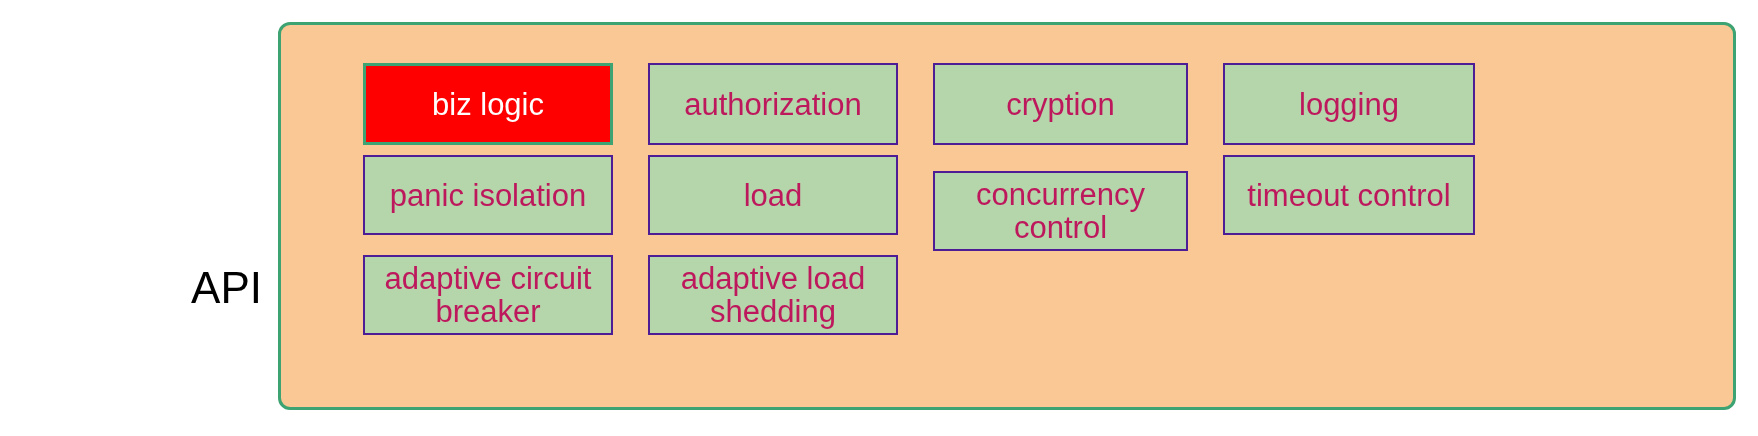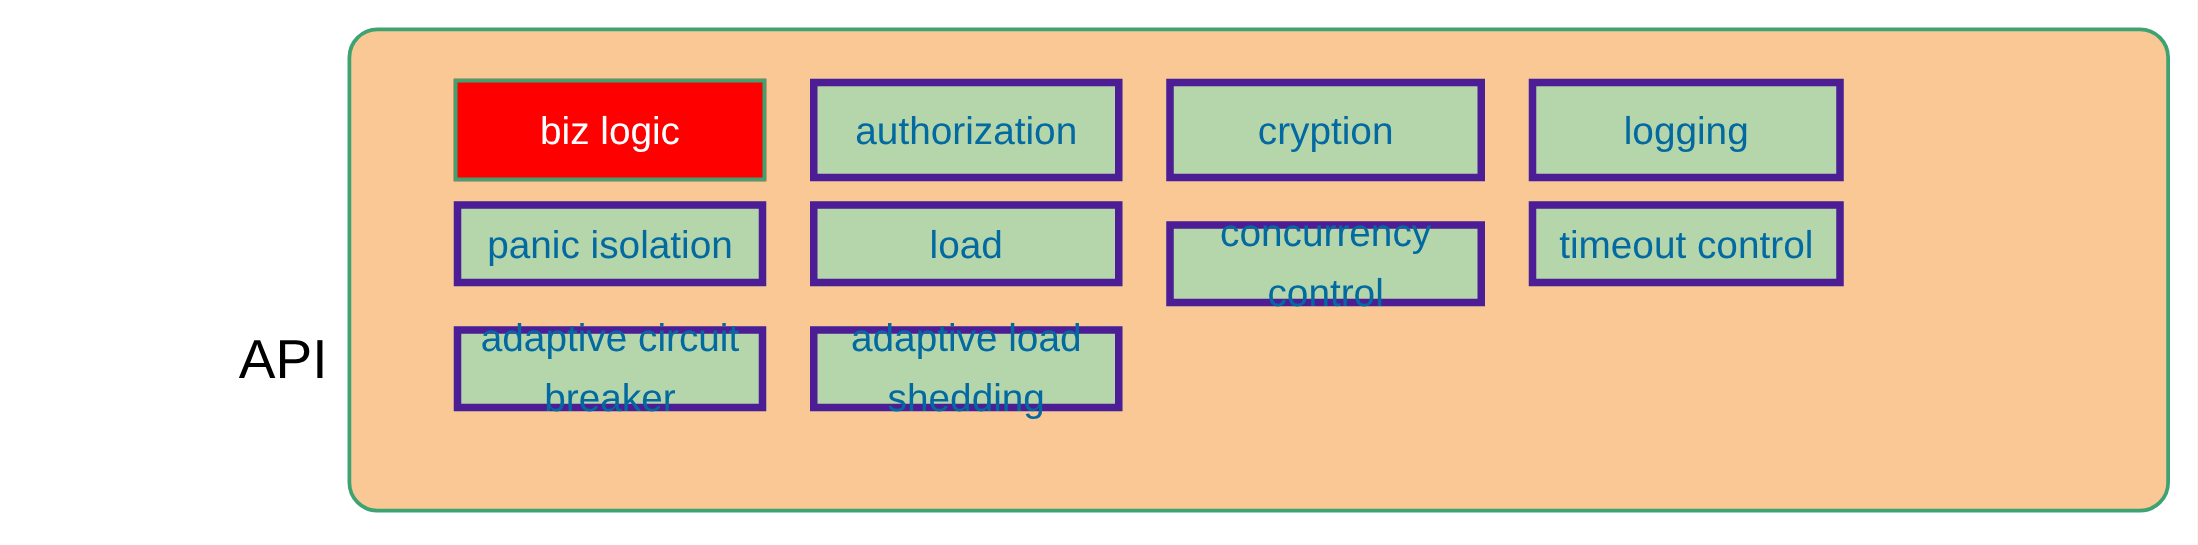--- a/index.html
+++ b/index.html
@@ -38,21 +38,21 @@
 
   
   #gateway-container {
     position: absolute;
     left: 278px;
     top: 22px;
     width: 1458px;
     height: 388px;
     background: #fac894;
     border: 3px solid #3da372;
-    border-radius: 24px;
+    border-radius: 12px;
     box-sizing: border-box;
   }
 
   
   #capability-grid {
     position: absolute;
     left: 82px;
     top: 38px;
     width: 1288px;
     height: 302px;
@@ -68,49 +68,49 @@
     position: relative;
     display: flex;
     align-items: center;
     justify-content: center;
     box-sizing: border-box;
   }
   
   .cap-box {
     width: 100%;
     box-sizing: border-box;
-    border: 6px solid #4c1d95;
+    border: 2px solid #4c1d95;
     background: #b5d5ab;
-    color: #0369a1;
+    color: #be185d;
     font-size: 31px;
     line-height: 35px;
     text-align: center;
     display: flex;
     align-items: center;
     justify-content: center;
     padding: 0 6px;
     height: 100%;
   }
   .cap-box.two-line {
-    line-height: 48px;
+    line-height: 33px;
     margin-top: 32px;
   }
   .cap-box .box-text {
     display: block;
     white-space: pre-line;
   }
   .cap-box.highlight {
     background: #ff0000;
     color: #ffffff;
     border: 3px solid #3da372;
   }
   
   .row-1 .cap-box { height: 82px; }
   
-  .row-2 .cap-box, .row-3 .cap-box { height: 68px; }
+  .row-2 .cap-box, .row-3 .cap-box { height: 80px; }
 </style>
 </head>
 <body>
 
 <div id="canvas">
 
   <div id="gateway-label">
     <span class="lbl-line">API</span>
     <span class="lbl-line">Gateway</span>
   </div>

